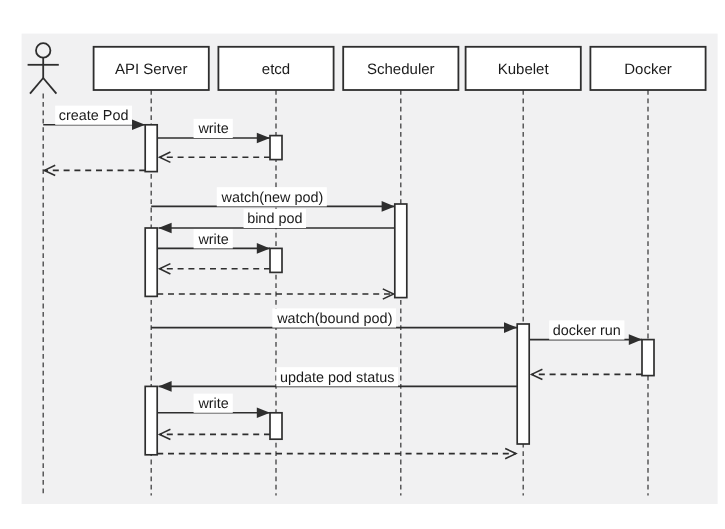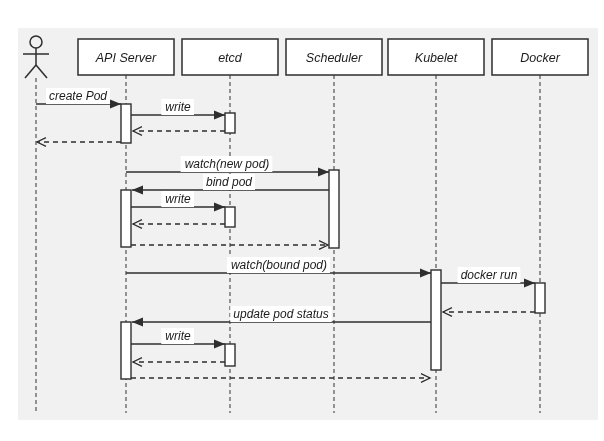--- a/index.html
+++ b/index.html
@@ -7,21 +7,20 @@
     padding: 0;
     background: #ffffff;
   }
   .stage {
     width: 604px;
     height: 441px;
     position: relative;
     overflow: hidden;
     background: #ffffff;
     font-family: "Liberation Sans", "DejaVu Sans", sans-serif;
-    font-style: italic;
   }
   svg text {
     font-family: "Liberation Sans", "DejaVu Sans", sans-serif;
     fill: #1b1b1b;
   }
   .participant-label { font-size: 12.5px; }
   .message-label { font-size: 12px; }
 </style>
 </head>
 <body>

